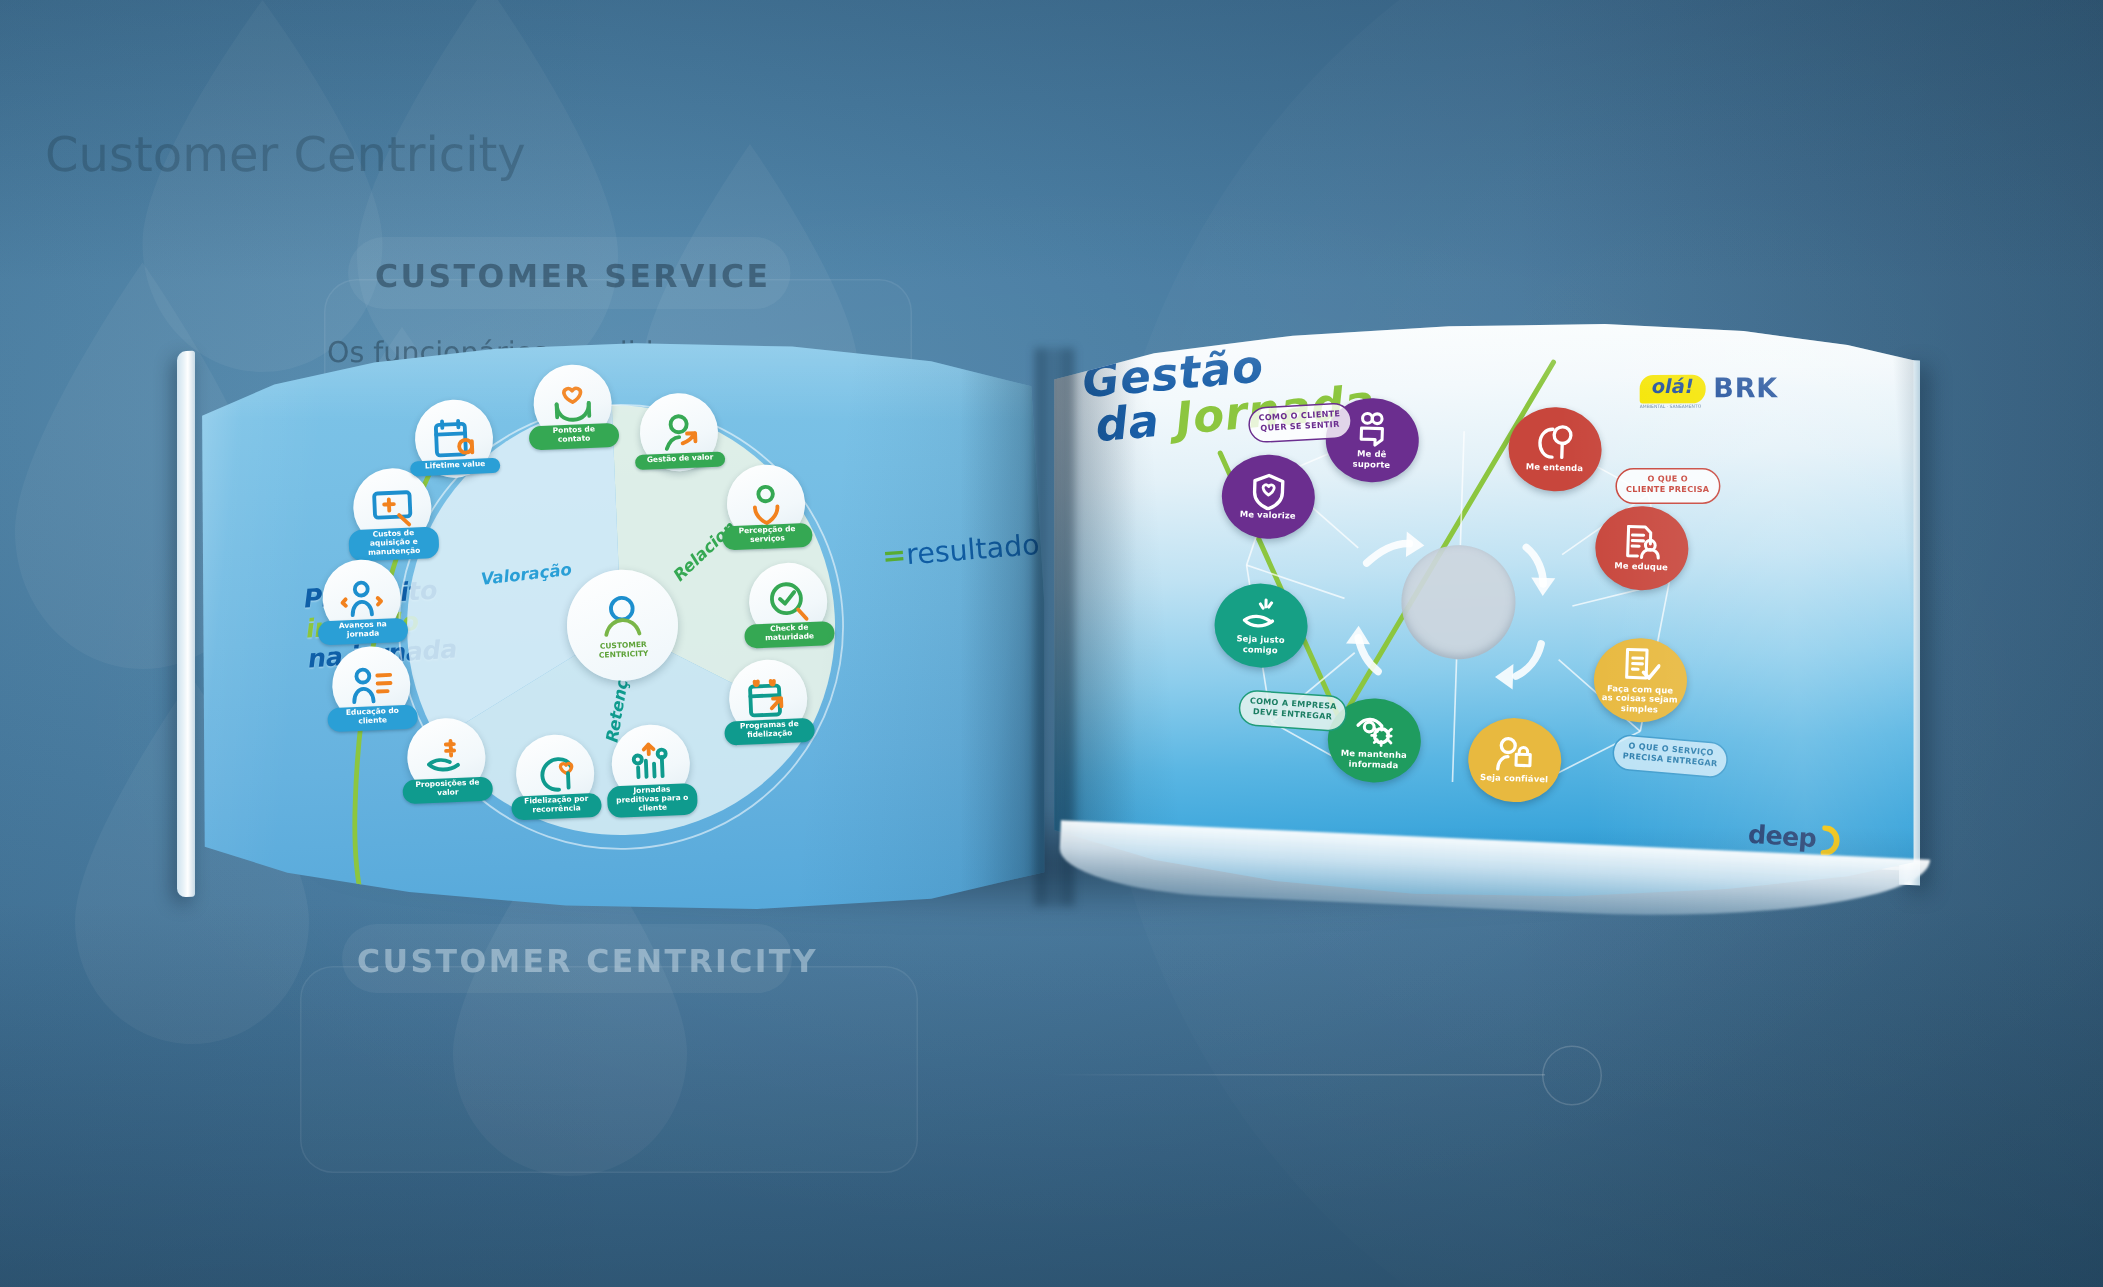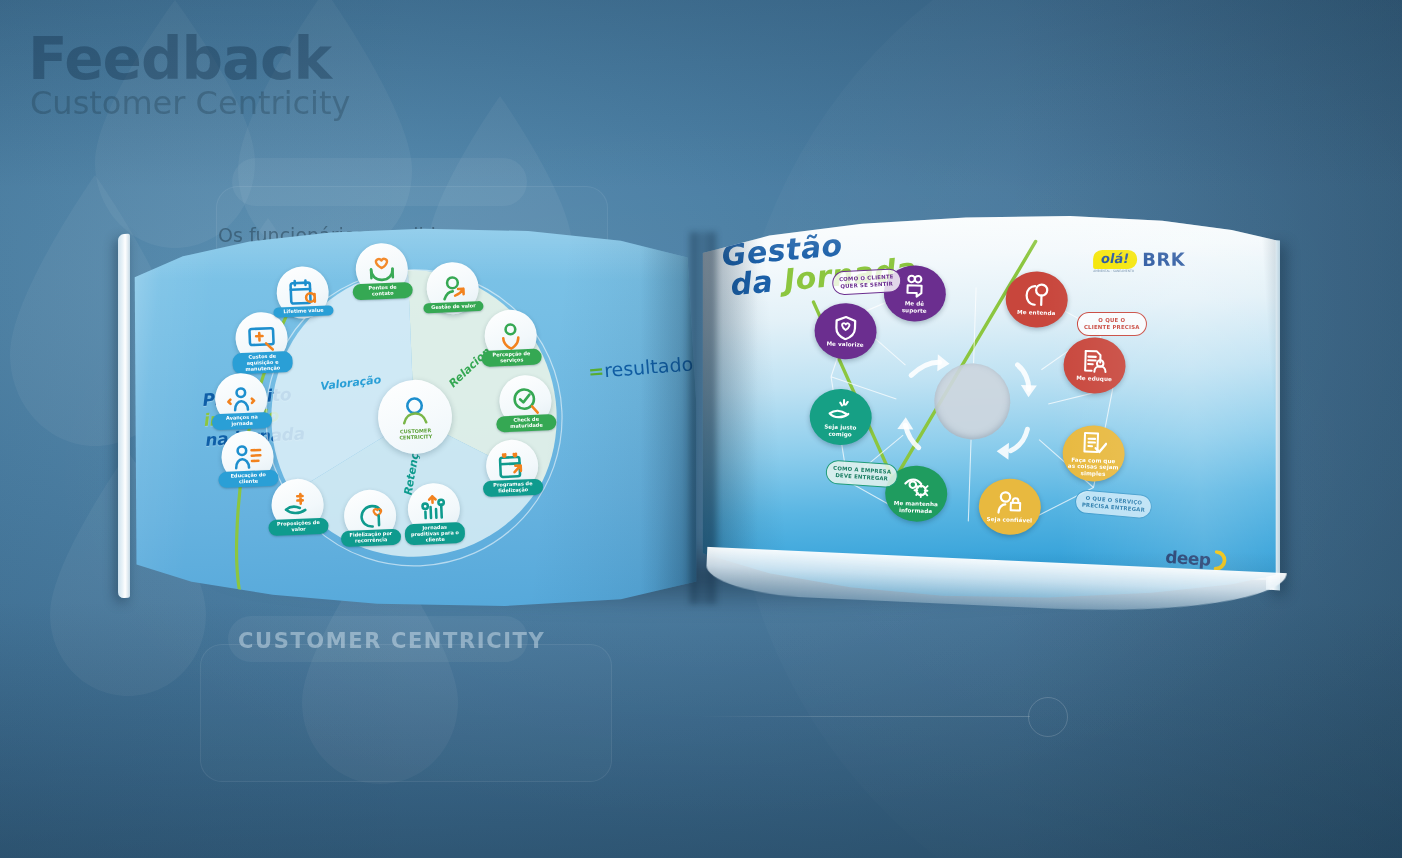--- a/index.html
+++ b/index.html
@@ -282,25 +282,25 @@
       <path d="M380 540 C380 540 458 650 458 702 C458 748 423 784 380 784 C337 784 302 748 302 702 C302 650 380 540 380 540 Z"></path>
       <path d="M500 96 C500 96 572 198 572 246 C572 288 540 322 500 322 C460 322 428 288 428 246 C428 198 500 96 500 96 Z"></path>
     </g>
   </svg>
 
   <div class="bg-ellipse"></div>
   <div class="bg-ringline"></div>
   <div class="bg-ring"></div>
   <div class="bg-vignette"></div>
 
-  <div class="bg-title">Feedback</div>
   <div class="bg-subtitle">Customer Centricity</div>
 
   <div class="bg-pill" style="left:232px;top:158px;width:295px;height:48px;"></div>
   <div class="bg-box" style="left:216px;top:186px;width:392px;height:120px;"></div>
+  <div class="bg-heading" style="left:250px;top:172px;">CUSTOMER SERVICE</div>
   <div class="bg-body" style="left:218px;top:222px;width:420px;">Os funcionários que lidam</div>
 
   <div class="bg-pill" style="left:228px;top:616px;width:300px;height:46px;"></div>
   <div class="bg-box" style="left:200px;top:644px;width:412px;height:138px;"></div>
   <div class="bg-heading light" style="left:238px;top:629px;">CUSTOMER CENTRICITY</div>
 
   <div id="book">
 
     <div class="bookShadow"></div>
     <div class="leftEdge"></div>

